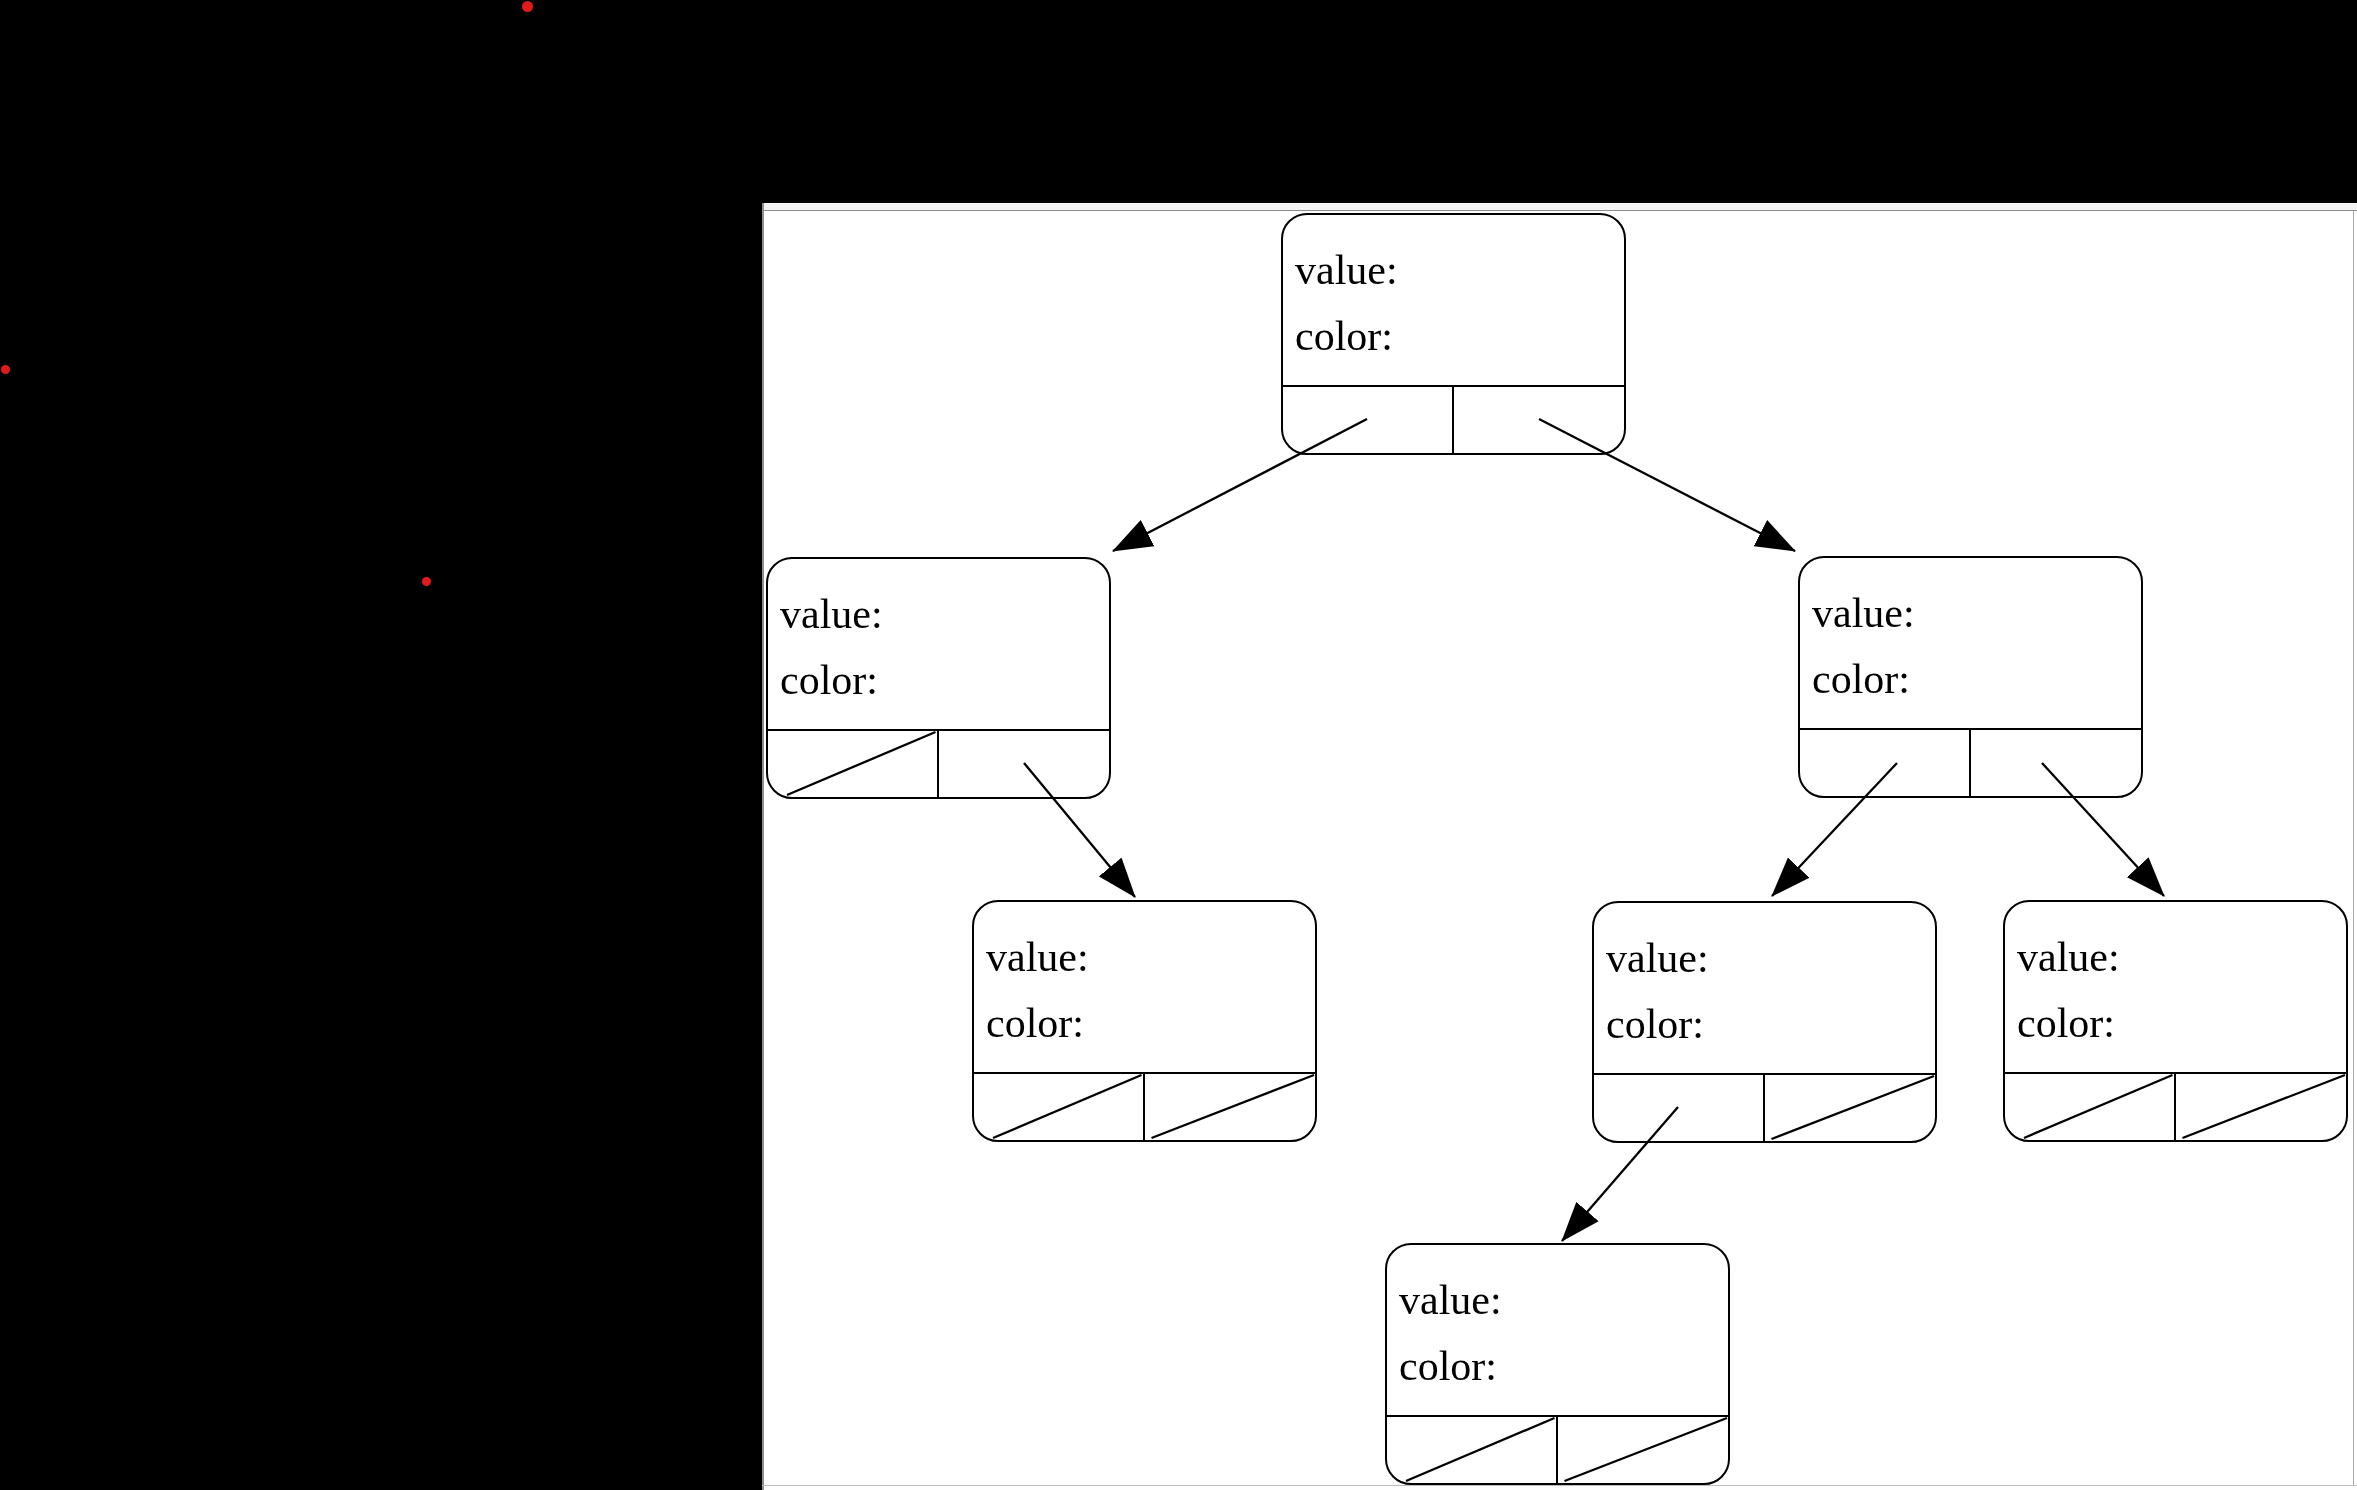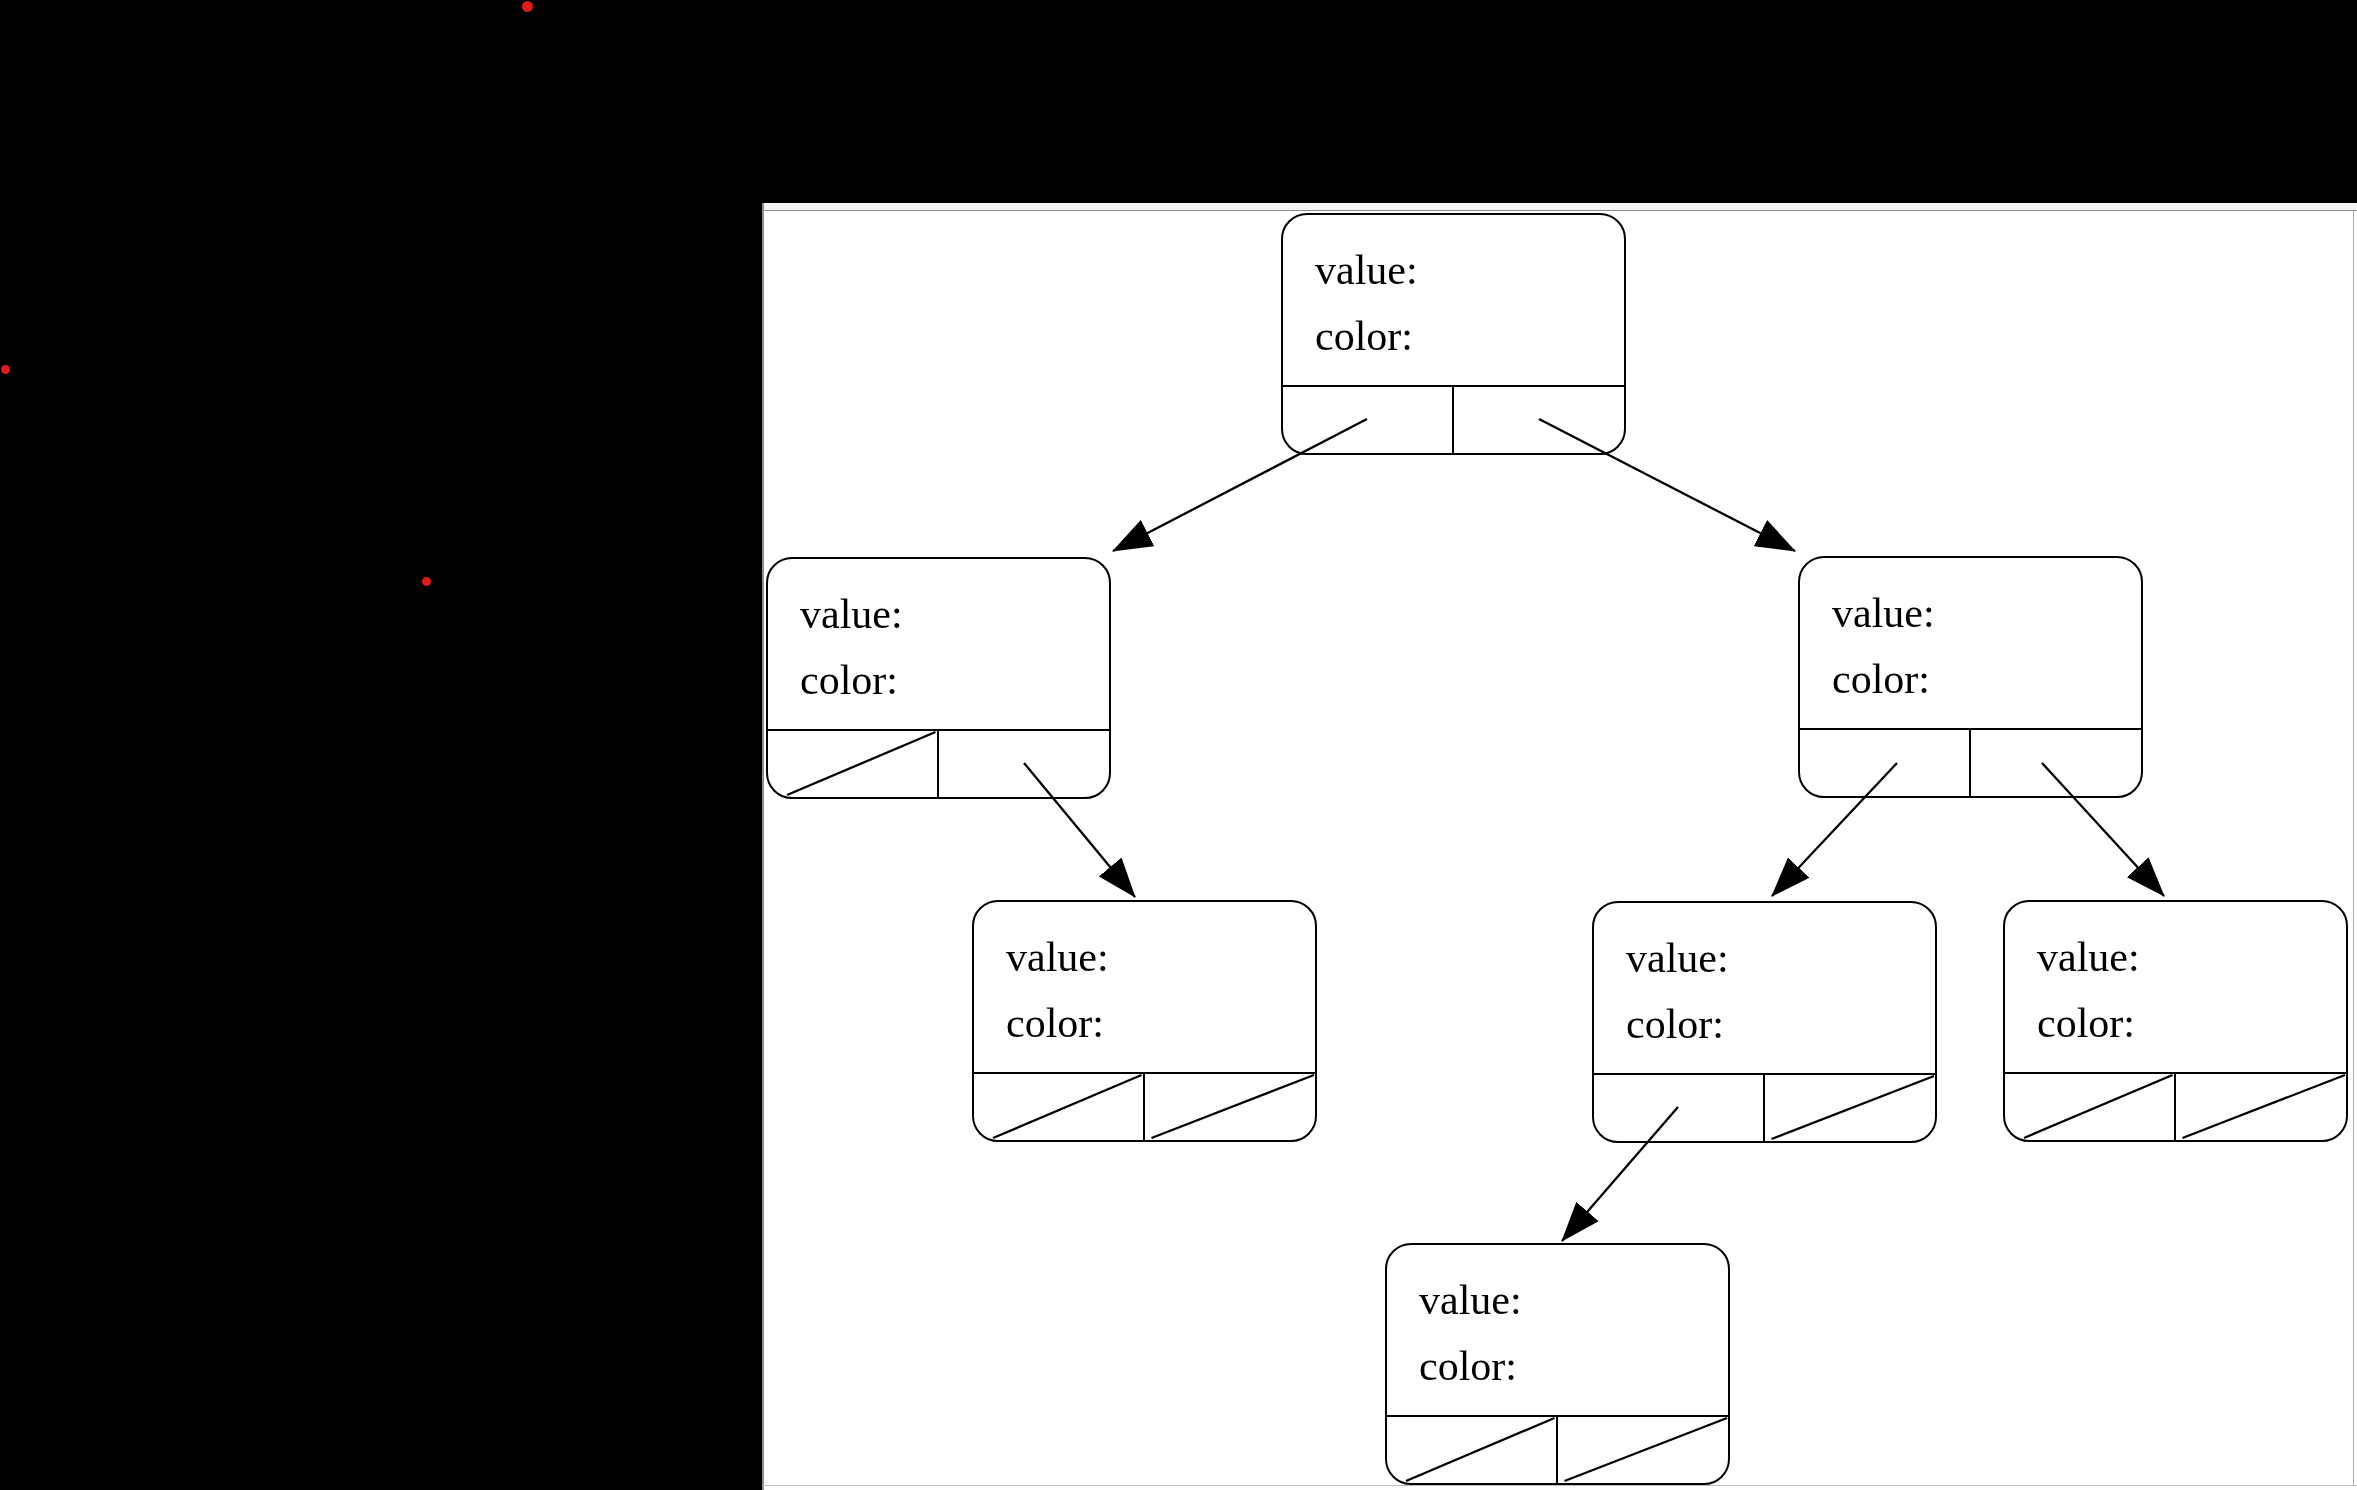--- a/index.html
+++ b/index.html
@@ -53,21 +53,21 @@
     position: absolute;
     box-sizing: border-box;
     background: #ffffff;
     border: 2.3px solid #000000;
     border-radius: 26px;
     overflow: hidden;
   }
   .node-body {
     box-sizing: border-box;
     height: 182px;
-    padding: 22px 0 0 32px;
+    padding: 22px 0 0 12px;
     border-radius: 13px;
   }
   .node-label {
     font-size: 42px;
     line-height: 66px;
     color: #000000;
     white-space: pre;
   }
   .node-pointers {
     position: absolute;

